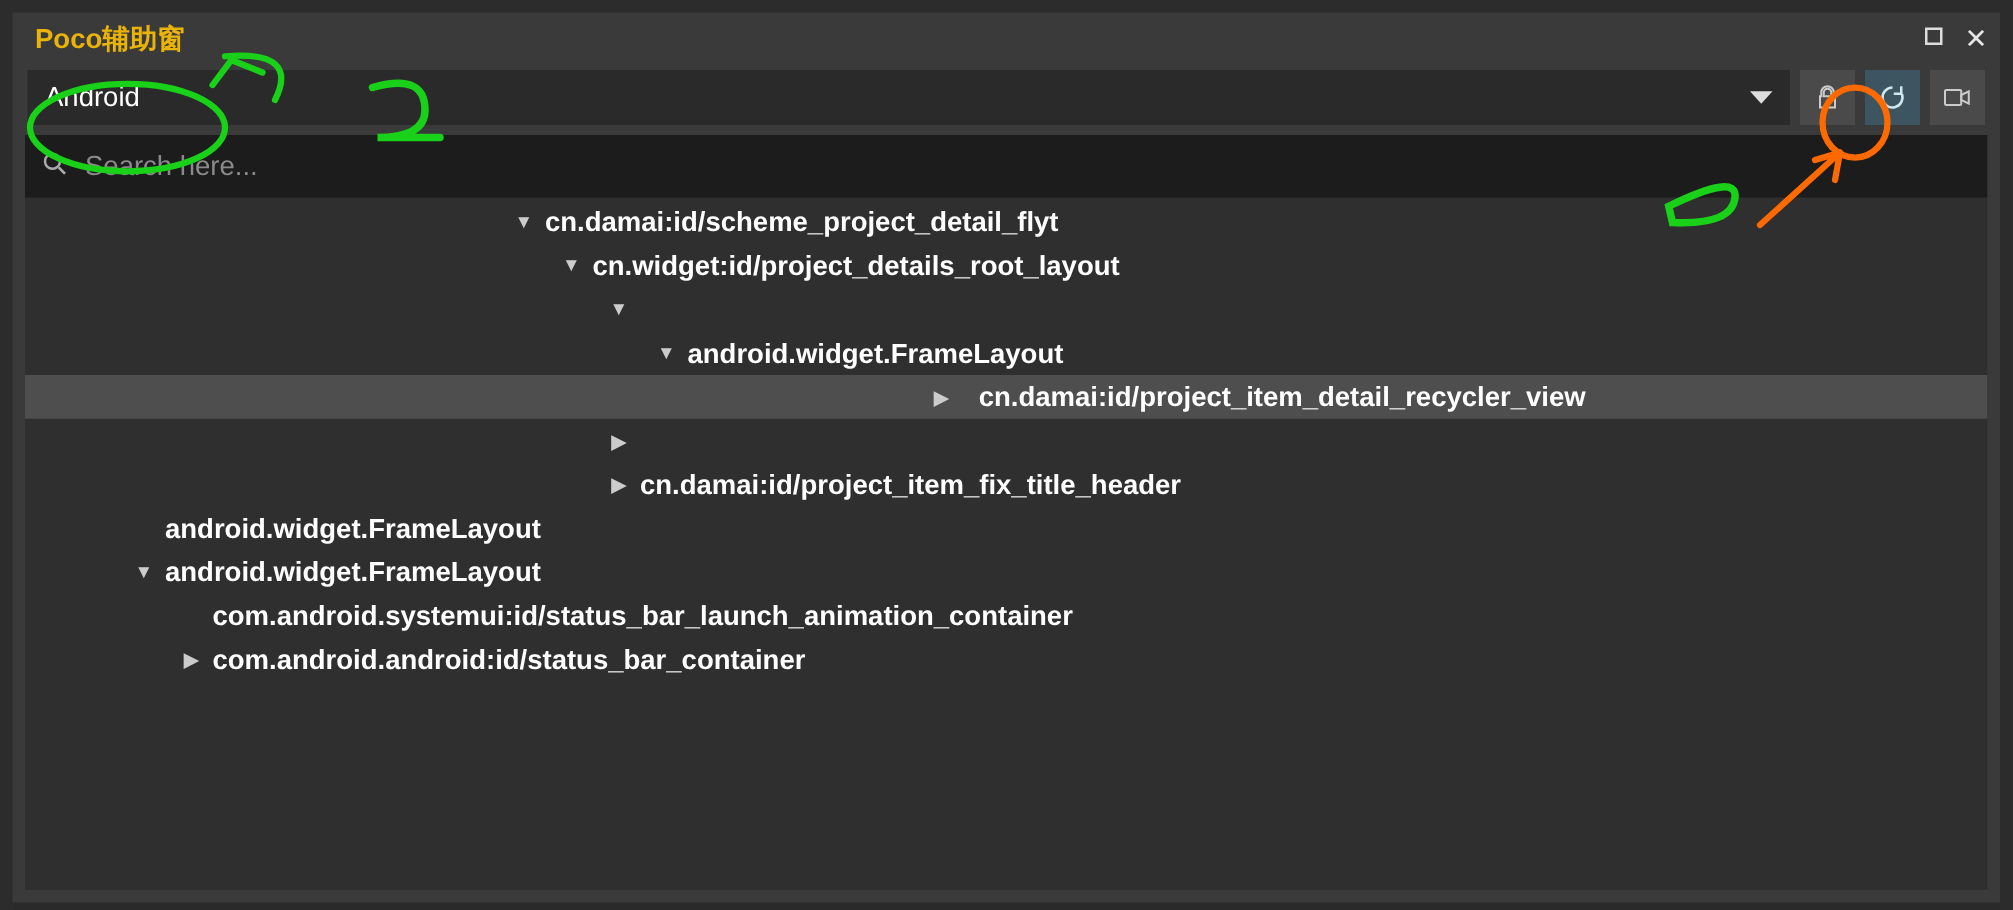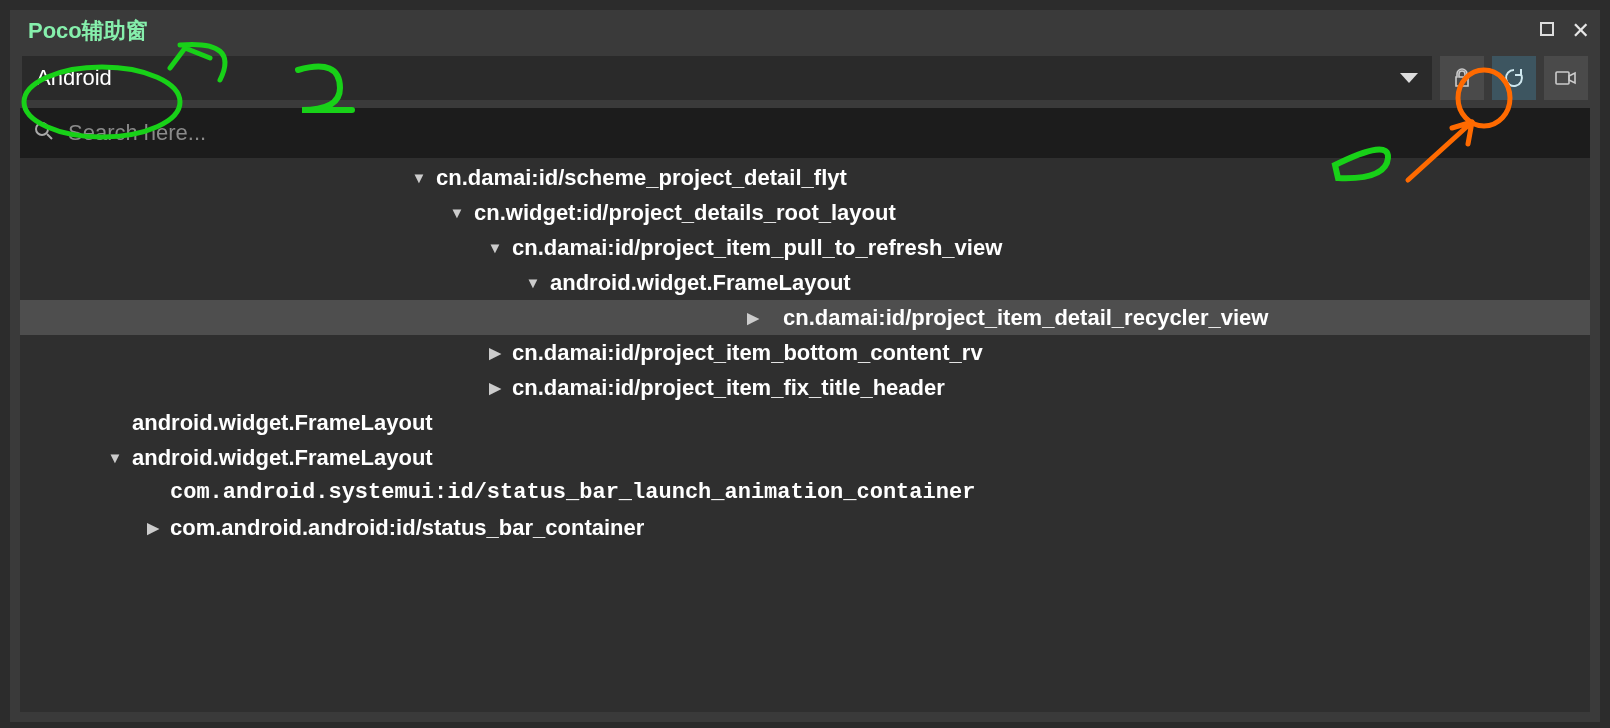--- a/index.html
+++ b/index.html
@@ -22,21 +22,21 @@
 }
 .title-row {
   display: flex;
   align-items: center;
   justify-content: space-between;
   padding: 6px 10px 4px 18px;
 }
 .title-text {
   font-size: 22px;
   font-weight: 600;
-  color: #86efac;
+  color: #eab308;
 }
 .title-controls { display: flex; gap: 18px; align-items: center; }
 .title-controls span { color: #e6e6e6; cursor: pointer; }
 .maximize-icon { width: 14px; height: 14px; border: 2px solid #ddd; display: inline-block; }
 .close-icon { font-size: 22px; line-height: 14px; }
 .toolbar-row {
   display: flex;
   align-items: center;
   padding: 6px 12px 8px 12px;
   gap: 8px;
@@ -223,21 +223,20 @@
           <span class="indent"></span>
           <span class="indent"></span>
           <span class="indent"></span>
           <span class="indent"></span>
           <span class="indent"></span>
           <span class="indent"></span>
           <span class="indent"></span>
           <span class="indent"></span>
           <span class="indent"></span>
           <span class="arrow down"></span>
-          <span style="margin-left: 6px;">cn.damai:id/project_item_pull_to_refresh_view</span>
         </div>
         <div class="tree-row">
           <span class="indent"></span>
           <span class="indent"></span>
           <span class="indent"></span>
           <span class="indent"></span>
           <span class="indent"></span>
           <span class="indent"></span>
           <span class="indent"></span>
           <span class="indent"></span>
@@ -274,21 +273,20 @@
           <span class="indent"></span>
           <span class="indent"></span>
           <span class="indent"></span>
           <span class="indent"></span>
           <span class="indent"></span>
           <span class="indent"></span>
           <span class="indent"></span>
           <span class="indent"></span>
           <span class="indent"></span>
           <span class="arrow right"></span>
-          <span style="margin-left: 6px;">cn.damai:id/project_item_bottom_content_rv</span>
         </div>
         <div class="tree-row">
           <span class="indent"></span>
           <span class="indent"></span>
           <span class="indent"></span>
           <span class="indent"></span>
           <span class="indent"></span>
           <span class="indent"></span>
           <span class="indent"></span>
           <span class="indent"></span>
@@ -309,21 +307,21 @@
           <span class="indent"></span>
           <span class="indent"></span>
           <span class="arrow down"></span>
           <span style="margin-left: 6px;">android.widget.FrameLayout</span>
         </div>
         <div class="tree-row">
           <span class="indent"></span>
           <span class="indent"></span>
           <span class="indent"></span>
           <span class="arrow none"></span>
-          <span style="margin-left: 6px; font-family: Liberation Mono, monospace;">com.android.systemui:id/status_bar_launch_animation_container</span>
+          <span style="margin-left: 6px;">com.android.systemui:id/status_bar_launch_animation_container</span>
         </div>
         <div class="tree-row">
           <span class="indent"></span>
           <span class="indent"></span>
           <span class="indent"></span>
           <span class="arrow right"></span>
           <span style="margin-left: 6px;">com.android.android:id/status_bar_container</span>
         </div>
       </div>
   </div>

